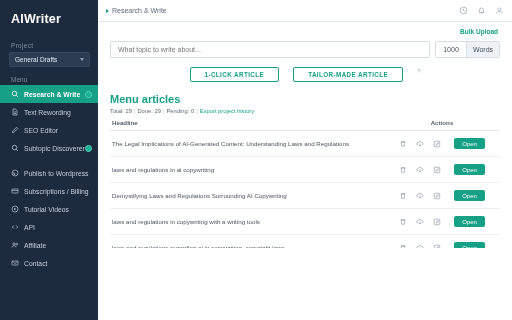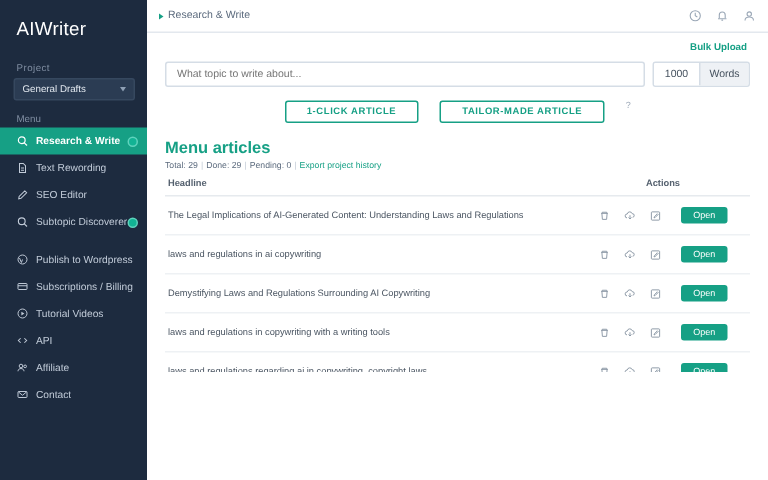--- a/index.html
+++ b/index.html
@@ -14,21 +14,21 @@
   
   .sidebar {
     width: 98px; height: 320px;
     background: #1d2b3f;
     color: #c7d0dc;
     display: flex; flex-direction: column;
     flex: 0 0 98px;
   }
   .brand {
     padding: 12px 15px 10px 11px;
-    font-size: 12.5px; font-weight: normal; color: #ffffff;
+    font-size: 12.5px; font-weight: bold; color: #ffffff;
     letter-spacing: .2px;
   }
   .sb-label {
     font-size: 6.5px; color: #7f8da1;
     padding: 6px 0 3px 11px; letter-spacing: .3px;
   }
   .sb-select {
     margin: 0 8px 0 9px;
     background: #2b3c53;
     border: 1px solid #36485f;

